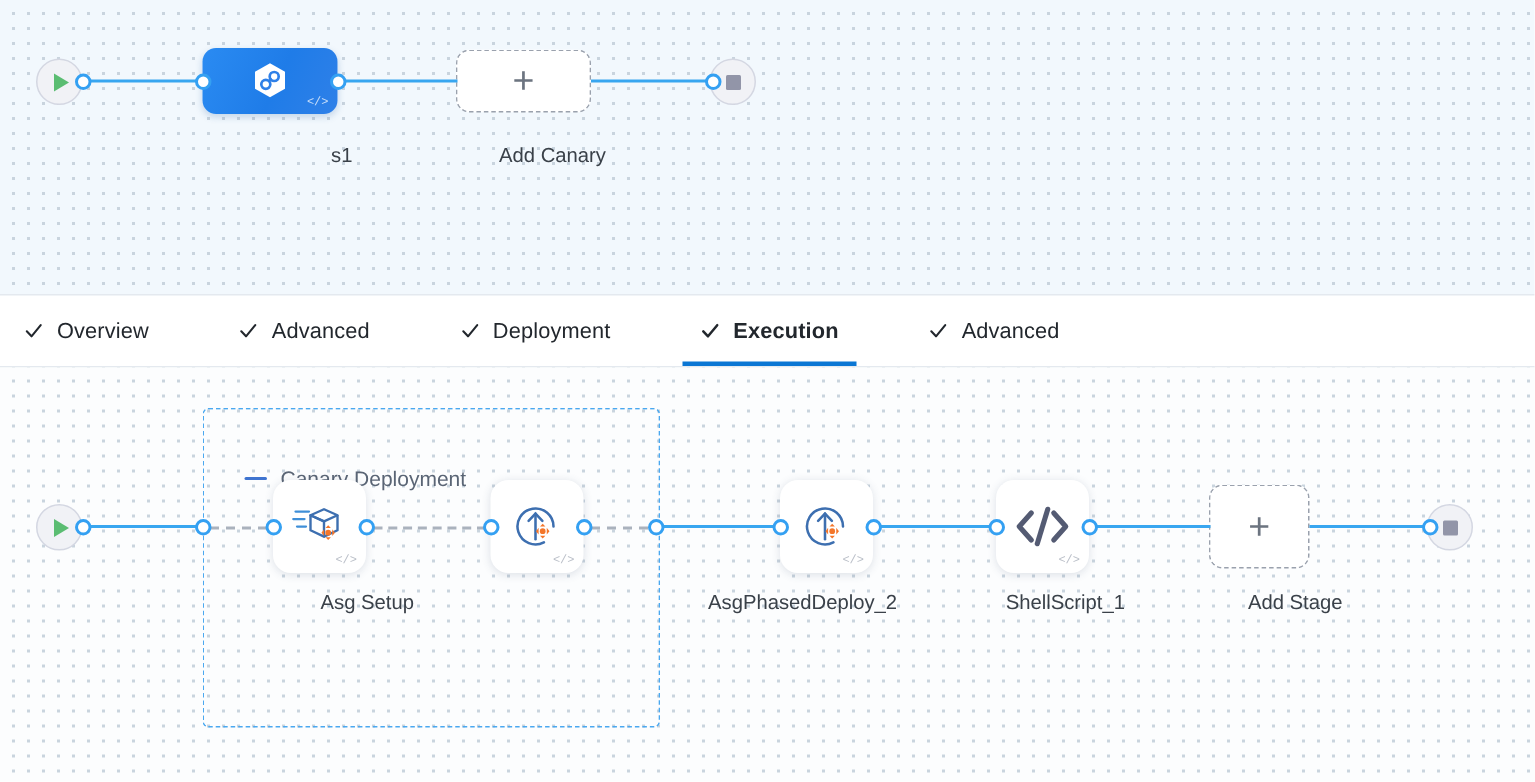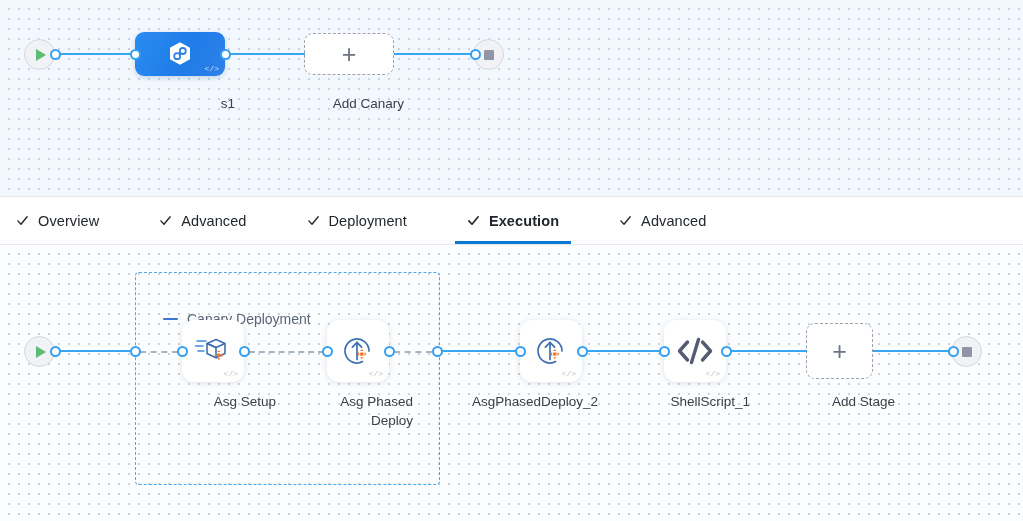--- a/index.html
+++ b/index.html
@@ -359,21 +359,20 @@
         <path d="M5 0.4 L6.8 2.6 L5 4.8 Z"></path>
         <path d="M-0.4 0.4 L-2.2 2.6 L-0.4 4.8 Z"></path>
         <path d="M2.3 -2.3 L0.5 -0.5 L4.1 -0.5 Z"></path>
         <path d="M2.3 7.5 L0.5 5.7 L4.1 5.7 Z"></path>
         <circle cx="2.3" cy="2.6" r="1.9"></circle>
       </g>
     </svg>
     <span class="code-badge">&lt;/&gt;</span>
   </div>
   <div class="port" style="left:384px; top:101px;"></div>
-  <div class="node-caption" style="left:303px; top:147px; width:110px;">Asg Phased Deploy</div>
 
   <div class="link dashed" style="left:394px; top:106px; width:38px;"></div>
 
   <div class="port" style="left:432px; top:101px;"></div>
   <div class="link" style="left:440px; top:105px; width:80px;"></div>
 
   <div class="port" style="left:515px; top:101px;"></div>
   <div class="step-node" style="left:520px; top:75px;">
     <svg width="40" height="40" viewBox="0 0 40 40">
       <g fill="none" stroke="#3d6fb0" stroke-width="1.7" stroke-linecap="round">

